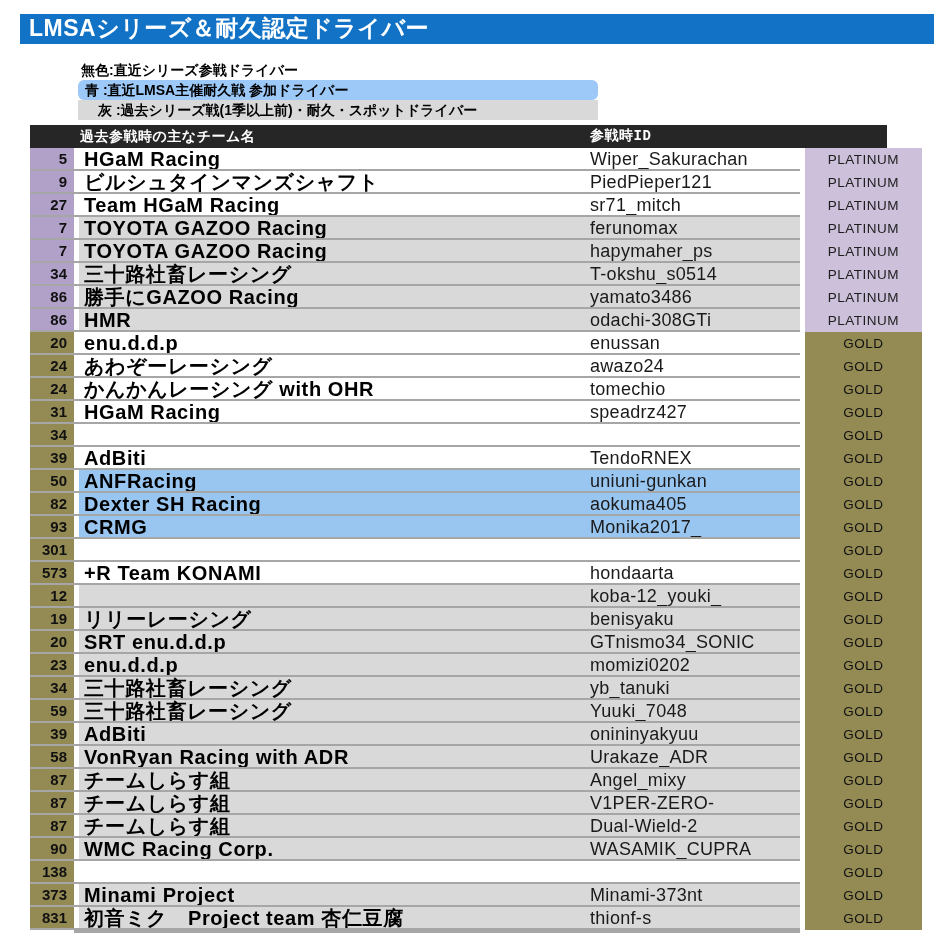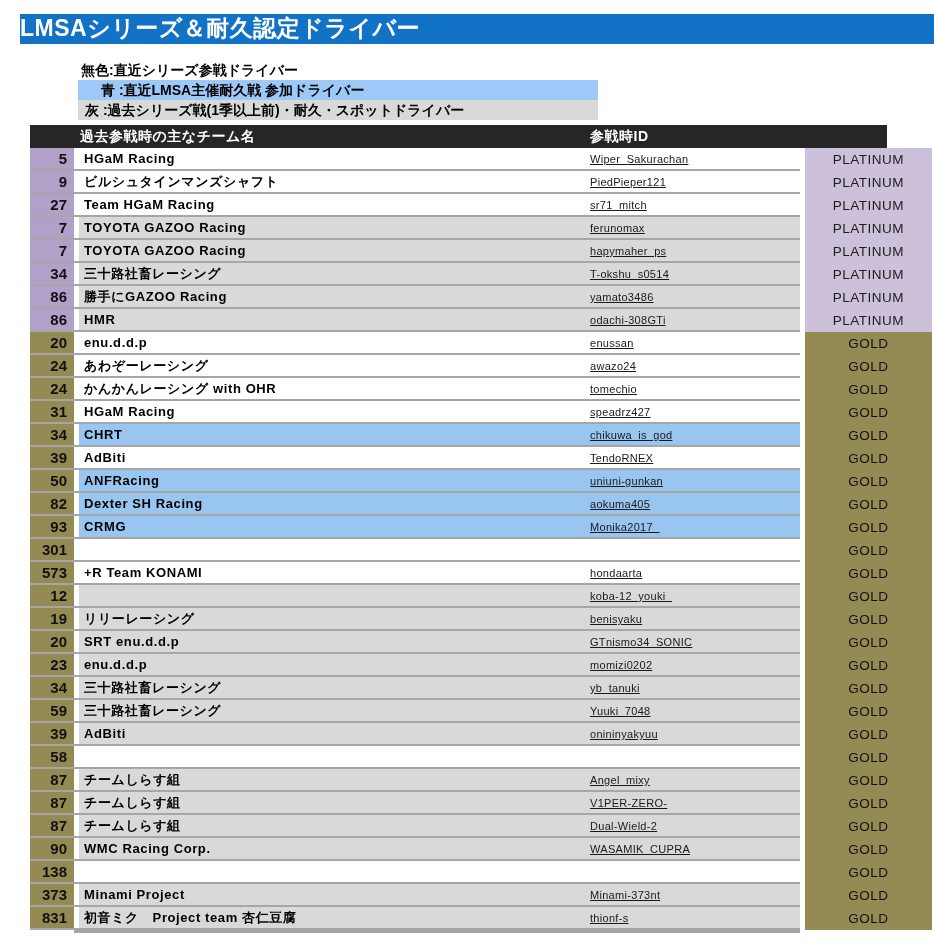--- a/index.html
+++ b/index.html
@@ -5,57 +5,57 @@
   html,body{margin:0;padding:0;}
   body{
     width:934px;height:948px;background:#ffffff;position:relative;
     font-family:"Liberation Sans","DejaVu Sans",sans-serif;
     color:#111;overflow:hidden;
   }
   .title-bar{
     position:absolute;left:20px;top:14px;width:914px;height:30px;
     background:var(--title-bg);color:#fff;
     font-size:23px;font-weight:bold;line-height:29px;
-    padding-left:0;box-sizing:border-box;white-space:nowrap;
+    padding-left:9px;box-sizing:border-box;white-space:nowrap;
     letter-spacing:0.5px;
   }
   .legend{position:absolute;left:78px;top:60px;width:422px;}
   .legend-row{
     width:520px;height:20px;line-height:20px;
     font-size:14px;font-weight:bold;color:#000;
     box-sizing:border-box;padding-left:3px;white-space:nowrap;
   }
-  .legend-row.blue{background:var(--legend-blue);padding-left:23px;}
-  .legend-row.gray{background:var(--legend-gray);padding-left:7px;}
+  .legend-row.blue{background:var(--legend-blue);padding-left:7px;border-radius:6px;}
+  .legend-row.gray{background:var(--legend-gray);padding-left:20px;}
 
   .thead{
     position:absolute;left:30px;top:125px;width:857px;height:23px;
     background:var(--header-bg);color:#fff;font-size:14px;font-weight:bold;
   }
   .thead .team-h{position:absolute;left:50px;line-height:23px;letter-spacing:0.5px;}
-  .thead .id-h{position:absolute;left:560px;line-height:23px;letter-spacing:0.5px;}
+  .thead .id-h{position:absolute;left:560px;line-height:23px;letter-spacing:0.5px;font-family:Liberation Mono, monospace;}
 
   .tbody{position:absolute;left:30px;top:148px;width:902px;}
   .row{position:relative;height:23px;}
   .cell-num{
     position:absolute;left:0;top:0;width:44px;height:23px;
     text-align:right;padding-right:7px;box-sizing:border-box;
     font-weight:bold;font-size:15px;line-height:22px;color:#111;
   }
   .cell-main{position:absolute;left:49px;top:0;width:721px;height:23px;}
   .cell-main .team{
     position:absolute;left:5px;top:0;line-height:22px;
-    font-weight:bold;font-size:13px;letter-spacing:0.6px;white-space:nowrap;color:#000;
+    font-weight:bold;font-size:20px;letter-spacing:0.6px;white-space:nowrap;color:#000;
   }
   .cell-main .pid{
     position:absolute;left:511px;top:0;line-height:23px;
-    font-size:11px;letter-spacing:0.3px;white-space:nowrap;color:#1a1a1a;text-decoration:underline;
+    font-size:18px;letter-spacing:0.3px;white-space:nowrap;color:#1a1a1a;
   }
   .cell-badge{
-    position:absolute;left:775px;top:0;width:127px;height:23px;
+    position:absolute;left:775px;top:0;width:117px;height:23px;
     text-align:center;font-size:13.5px;line-height:23px;
     letter-spacing:0.5px;color:#1d1d1d;
   }
   .sep{position:absolute;left:0;bottom:0;width:770px;height:2px;background:var(--separator);}
   .bottom-bar{position:absolute;left:44px;width:726px;height:3px;background:var(--separator);}
 
   .bg-white{background:#ffffff;}
   .bg-gray{background:var(--row-gray);}
   .bg-blue{background:var(--row-blue);}
   .num-platinum{background:var(--platinum-num);}
@@ -183,24 +183,20 @@
       <div class="cell-num num-gold">31</div>
       <div class="cell-main bg-white">
         <span class="team">HGaM Racing</span>
         <span class="pid">speadrz427</span>
       </div>
       <div class="cell-badge badge-gold">GOLD</div>
       <div class="sep"></div>
     </div>
     <div class="row">
       <div class="cell-num num-gold">34</div>
-      <div class="cell-main bg-blue">
-        <span class="team">CHRT</span>
-        <span class="pid">chikuwa_is_god</span>
-      </div>
       <div class="cell-badge badge-gold">GOLD</div>
       <div class="sep"></div>
     </div>
     <div class="row">
       <div class="cell-num num-gold">39</div>
       <div class="cell-main bg-white">
         <span class="team">AdBiti</span>
         <span class="pid">TendoRNEX</span>
       </div>
       <div class="cell-badge badge-gold">GOLD</div>
@@ -304,20 +300,24 @@
       <div class="cell-num num-gold">39</div>
       <div class="cell-main bg-gray">
         <span class="team">AdBiti</span>
         <span class="pid">onininyakyuu</span>
       </div>
       <div class="cell-badge badge-gold">GOLD</div>
       <div class="sep"></div>
     </div>
     <div class="row">
       <div class="cell-num num-gold">58</div>
+      <div class="cell-main bg-gray">
+        <span class="team">VonRyan Racing with ADR</span>
+        <span class="pid">Urakaze_ADR</span>
+      </div>
       <div class="cell-badge badge-gold">GOLD</div>
       <div class="sep"></div>
     </div>
     <div class="row">
       <div class="cell-num num-gold">87</div>
       <div class="cell-main bg-gray">
         <span class="team">チームしらす組</span>
         <span class="pid">Angel_mixy</span>
       </div>
       <div class="cell-badge badge-gold">GOLD</div>

